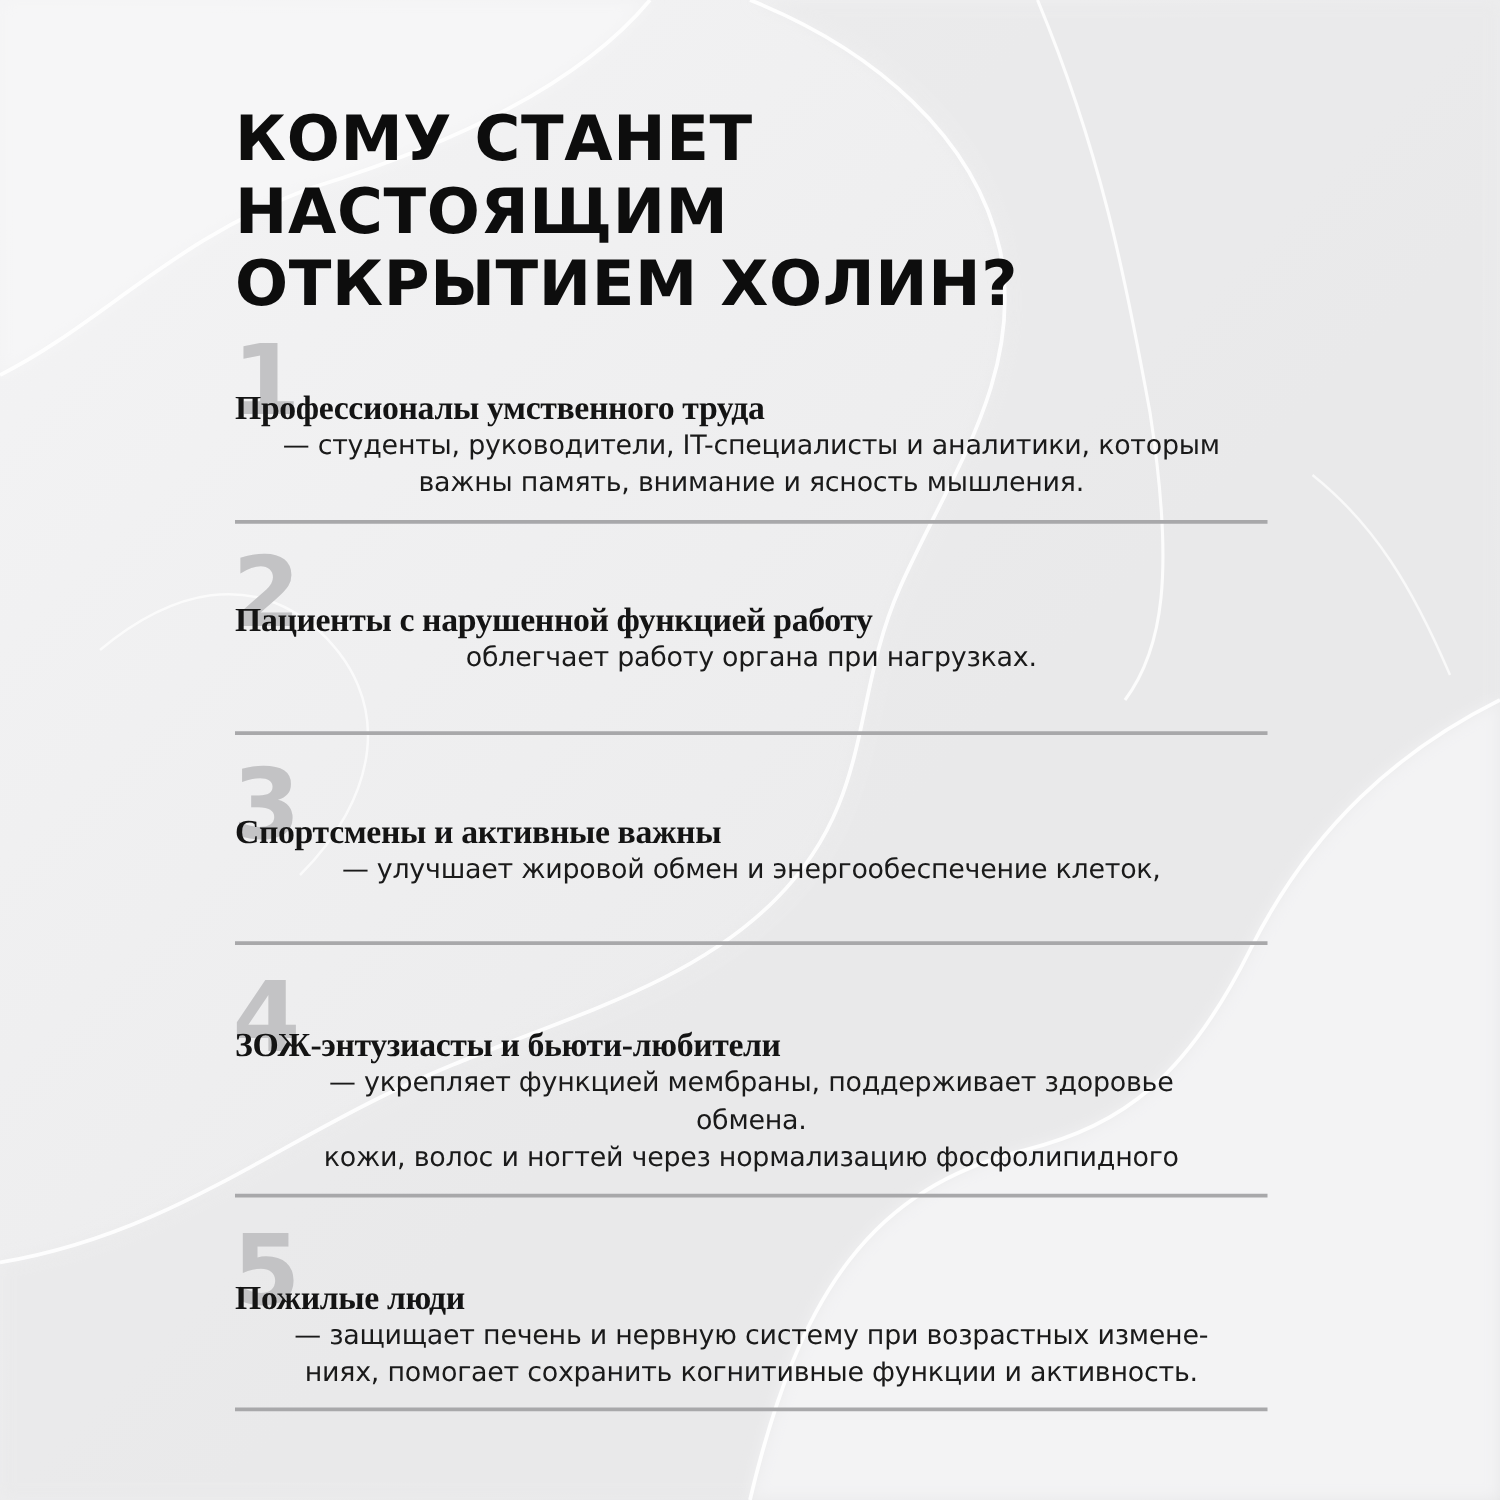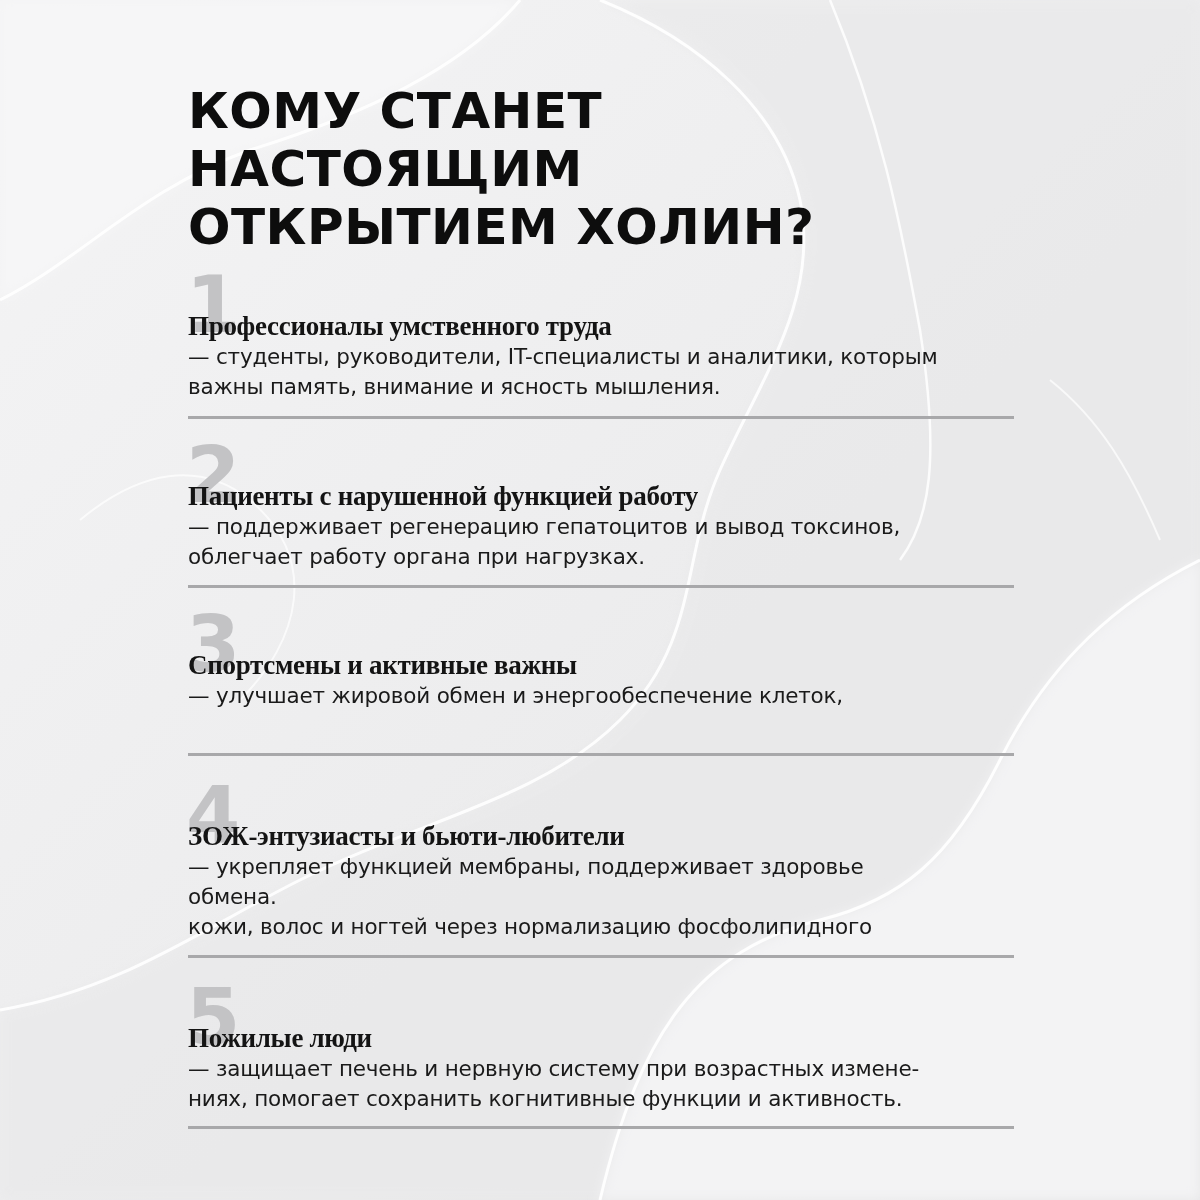--- a/index.html
+++ b/index.html
@@ -56,20 +56,21 @@
       letter-spacing: -0.3px;
     }
     .item-desc {
       position: relative;
       z-index: 1;
       font-family: "DejaVu Sans", sans-serif;
       font-size: 21.5px;
       line-height: 30px;
       color: #1a1a1a;
       letter-spacing: -0.2px;
+      text-align: center;
     }
     .divider {
       position: absolute;
       left: 0; right: 0;
       height: 3px;
       background: #a8a8aa;
     }
   </style>
 </head>
 <body>
@@ -112,21 +113,20 @@
       <div>— студенты, руководители, IT-специалисты и аналитики, которым</div>
       <div>важны память, внимание и ясность мышления.</div>
     </div>
     <div class="divider" style="top:106px;"></div>
   </div>
 
   <div class="item" style="top:436px;">
     <div class="num">2</div>
     <div class="item-title">Пациенты с нарушенной функцией работу</div>
     <div class="item-desc">
-      <div>— поддерживает регенерацию гепатоцитов и вывод токсинов,</div>
       <div>облегчает работу органа при нагрузках.</div>
     </div>
     <div class="divider" style="top:105px;"></div>
   </div>
 
   <div class="item" style="top:605px;">
     <div class="num">3</div>
     <div class="item-title">Спортсмены и активные важны</div>
     <div class="item-desc">
       <div>— улучшает жировой обмен и энергообеспечение клеток,</div>

